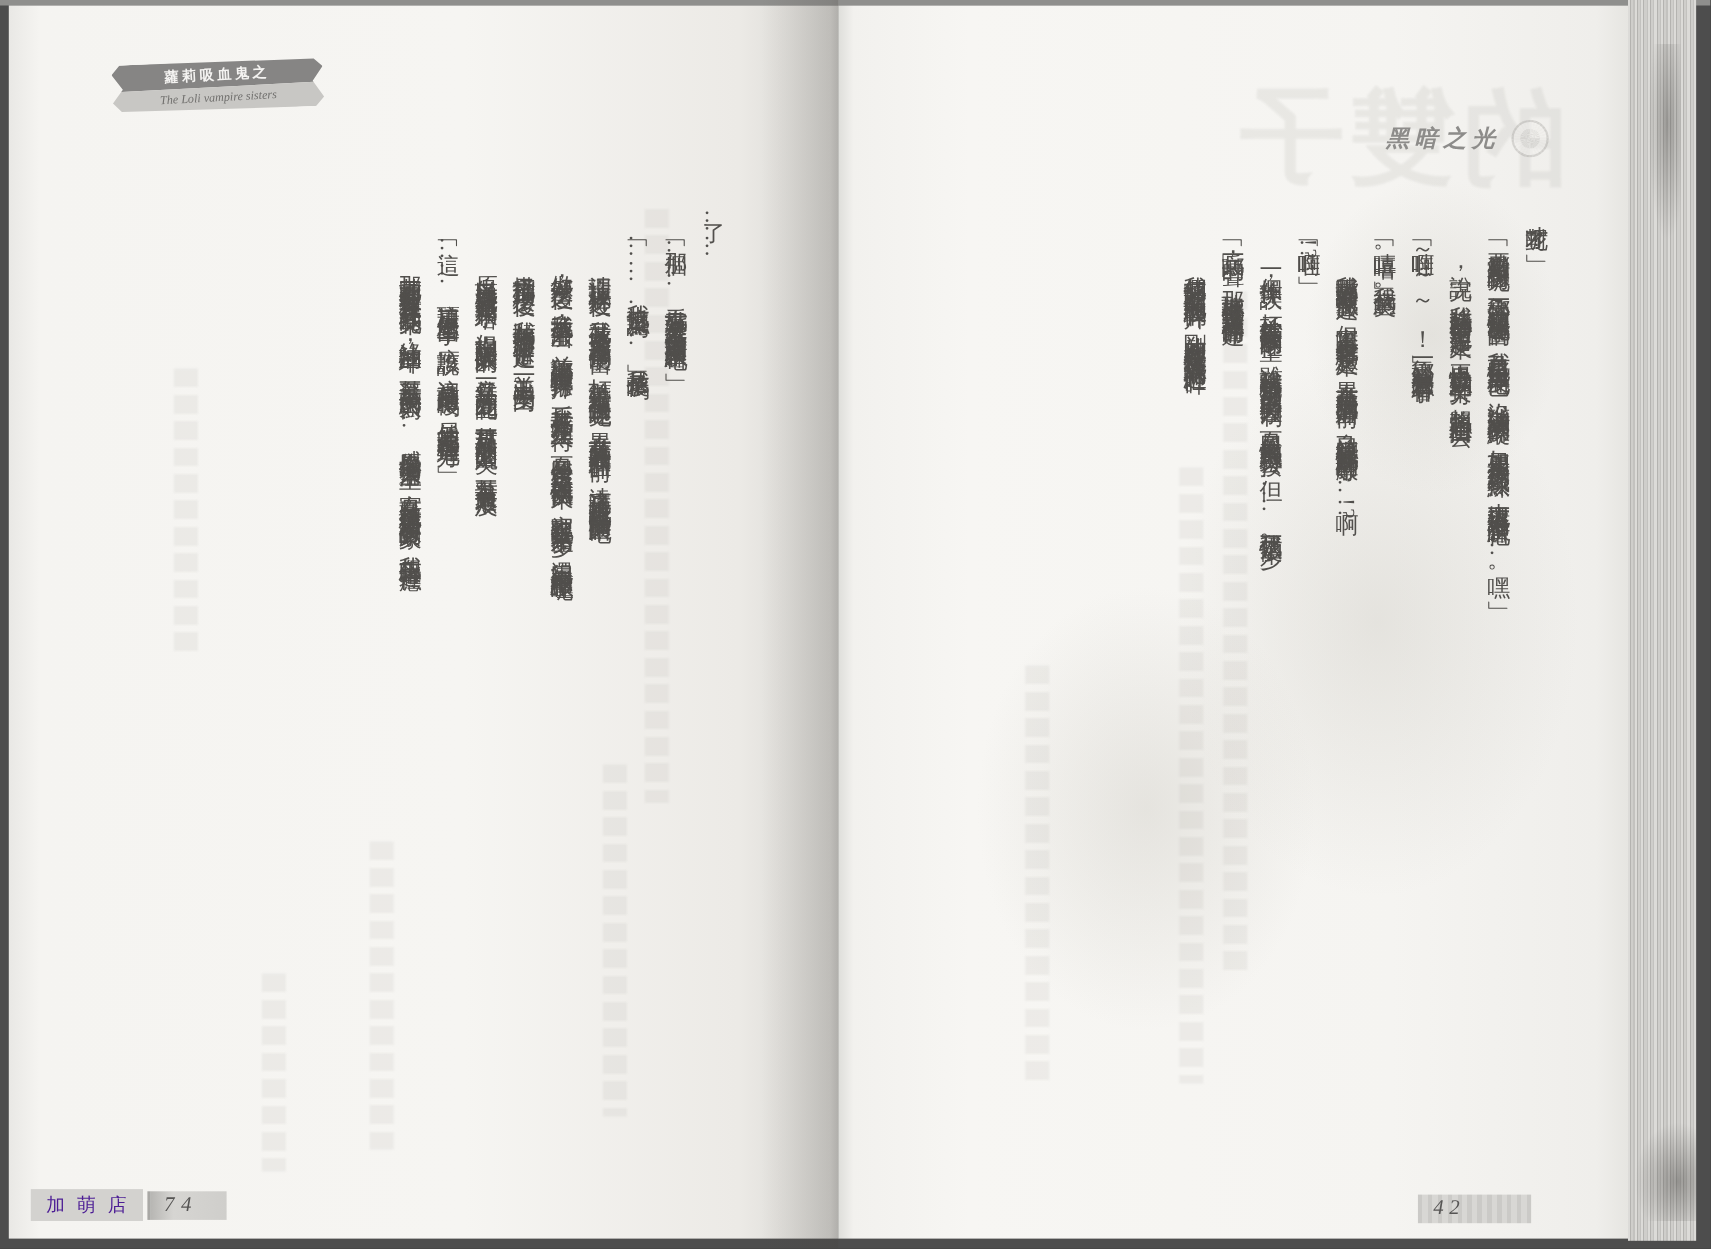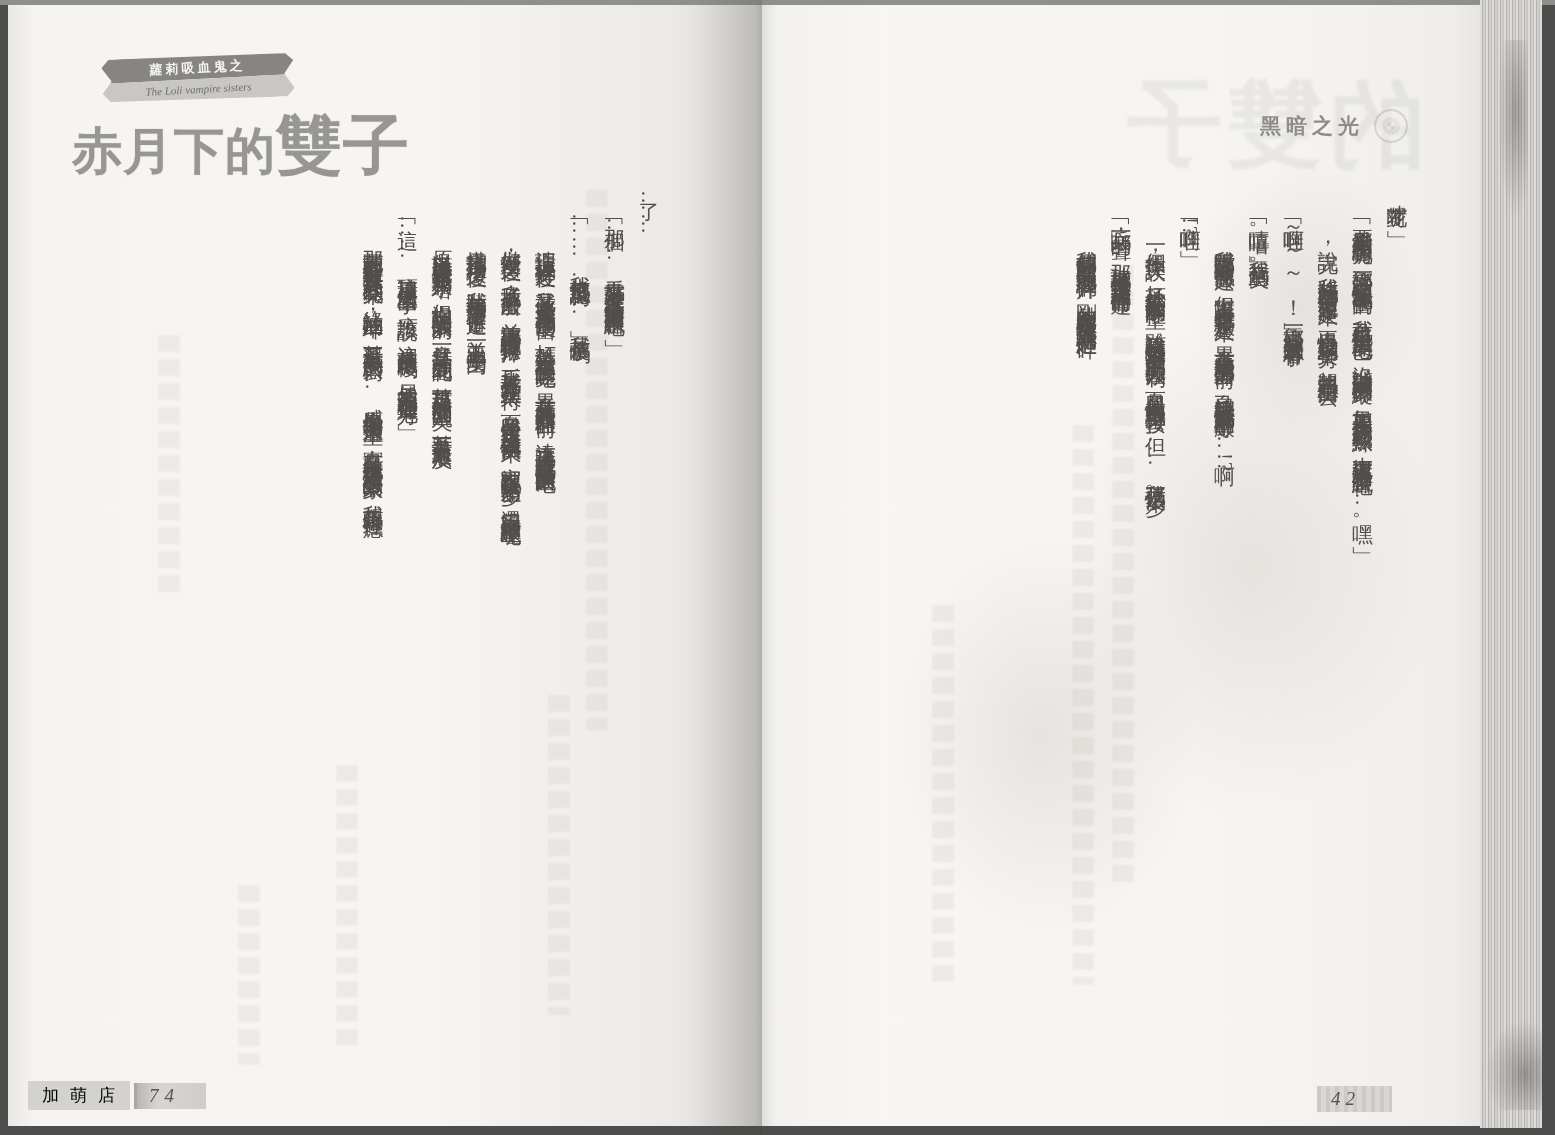--- a/index.html
+++ b/index.html
@@ -35,46 +35,46 @@
     text-align:center; line-height:26px; font-weight:bold; }
   .ribbon .r2 { height:22px; background:#c8c7c4; color:#71706e; font-size:11px; font-style:italic;
     text-align:center; line-height:20px; }
   .series-title { position:absolute; left:6px; top:52px; width:320px; color:#979695;
     font-size:50px; font-weight:bold; letter-spacing:1px; white-space:nowrap;
     text-shadow:0 0 1px rgba(150,149,148,.6); }
   .series-title .big { font-size:66px; }
 
   
   .chapter { position:absolute; right:72px; top:104px; display:flex; align-items:center; gap:10px; }
-  .chapter-title { color:#8d8c8a; font-size:21px; letter-spacing:5px; font-weight:bold; }
+  .chapter-title { color:#8d8c8a; font-size:21px; letter-spacing:5px; font-weight:bold;font-style:italic; }
   .medallion { width:34px; height:34px; border-radius:50%;
     border:2px solid rgba(150,148,144,.45);
     background:repeating-conic-gradient(rgba(150,148,144,.35) 0 6deg, rgba(150,148,144,.05) 6deg 12deg);
     box-shadow:inset 0 0 0 6px rgba(244,243,240,.75); opacity:.55; }
 
   
   .vtext { position:absolute; top:183px; height:872px;
     writing-mode:vertical-rl; text-orientation:mixed;
     font-size:21px; line-height:34.5px; letter-spacing:2px; color:#514f4c;
     font-family:"Liberation Serif", serif; }
   .vtext p { margin:0; }
   .vtext-left  { left:100px; width:558px; }
   .vtext-right { right:66px; width:560px; }
 
   
   .stamp-row { position:absolute; left:20px; bottom:16px; display:flex; align-items:center; }
-  .stamp-bar { background:#d3d2cf; color:#000000; font-size:17px; letter-spacing:11px;
+  .stamp-bar { background:#d3d2cf; color:#4c1d95; font-size:17px; letter-spacing:11px;
     padding:3px 4px 3px 14px; }
   .stamp-num { background:linear-gradient(90deg,#b7b6b3 0,#d6d5d2 30%,#cfcecb 100%);
     color:#565554; font-size:19px; font-style:italic; letter-spacing:6px;
     padding:2px 26px 2px 12px; margin-left:4px; border-left:3px solid #a9a8a5; }
   .pgnum-right { position:absolute; right:88px; bottom:14px;
     background:repeating-linear-gradient(90deg,#cbcac7 0 4px,#d8d7d4 4px 9px);
     color:#565554; font-size:19px; font-style:italic; letter-spacing:5px;
-    padding:2px 32px 2px 14px; }
+    padding:2px 60px 2px 14px; }
 
   
   .ghost-col { position:absolute; width:22px; filter:blur(1.2px); opacity:.55;
     background:repeating-linear-gradient(180deg, rgba(130,128,122,.16) 0 17px, rgba(0,0,0,0) 17px 24px); }
   .ghost-blob { position:absolute; border-radius:50%; pointer-events:none;
     background:radial-gradient(ellipse at center, rgba(190,187,178,.30), rgba(190,187,178,0) 68%); }
   .mirror-title { position:absolute; left:356px; top:56px; transform:scaleX(-1);
     font-size:96px; font-weight:bold; color:rgba(140,138,132,.12); letter-spacing:6px;
     white-space:nowrap; filter:blur(1px); }
 
@@ -86,21 +86,20 @@
 <div class="scan">
   <div class="hairline-top"></div>
 
   <div class="page page-left">
 
     <div class="logo">
       <div class="ribbon">
         <div class="r1">蘿莉吸血鬼之</div>
         <div class="r2">The Loli vampire sisters</div>
       </div>
-      <div class="series-title"><span>赤月下的</span><span class="big">雙子</span></div>
     </div>
 
     <div class="ghost-col" style="left:578px; top:185px; height:540px;"></div>
     <div class="ghost-col" style="left:540px; top:690px; height:320px;"></div>
     <div class="ghost-col" style="left:328px; top:760px; height:280px;"></div>
     <div class="ghost-col" style="left:150px; top:330px; height:260px;"></div>
     <div class="ghost-col" style="left:230px; top:880px; height:180px;"></div>
 
     <div class="vtext vtext-left">
         <p style="text-indent: 0em;">了……</p>

